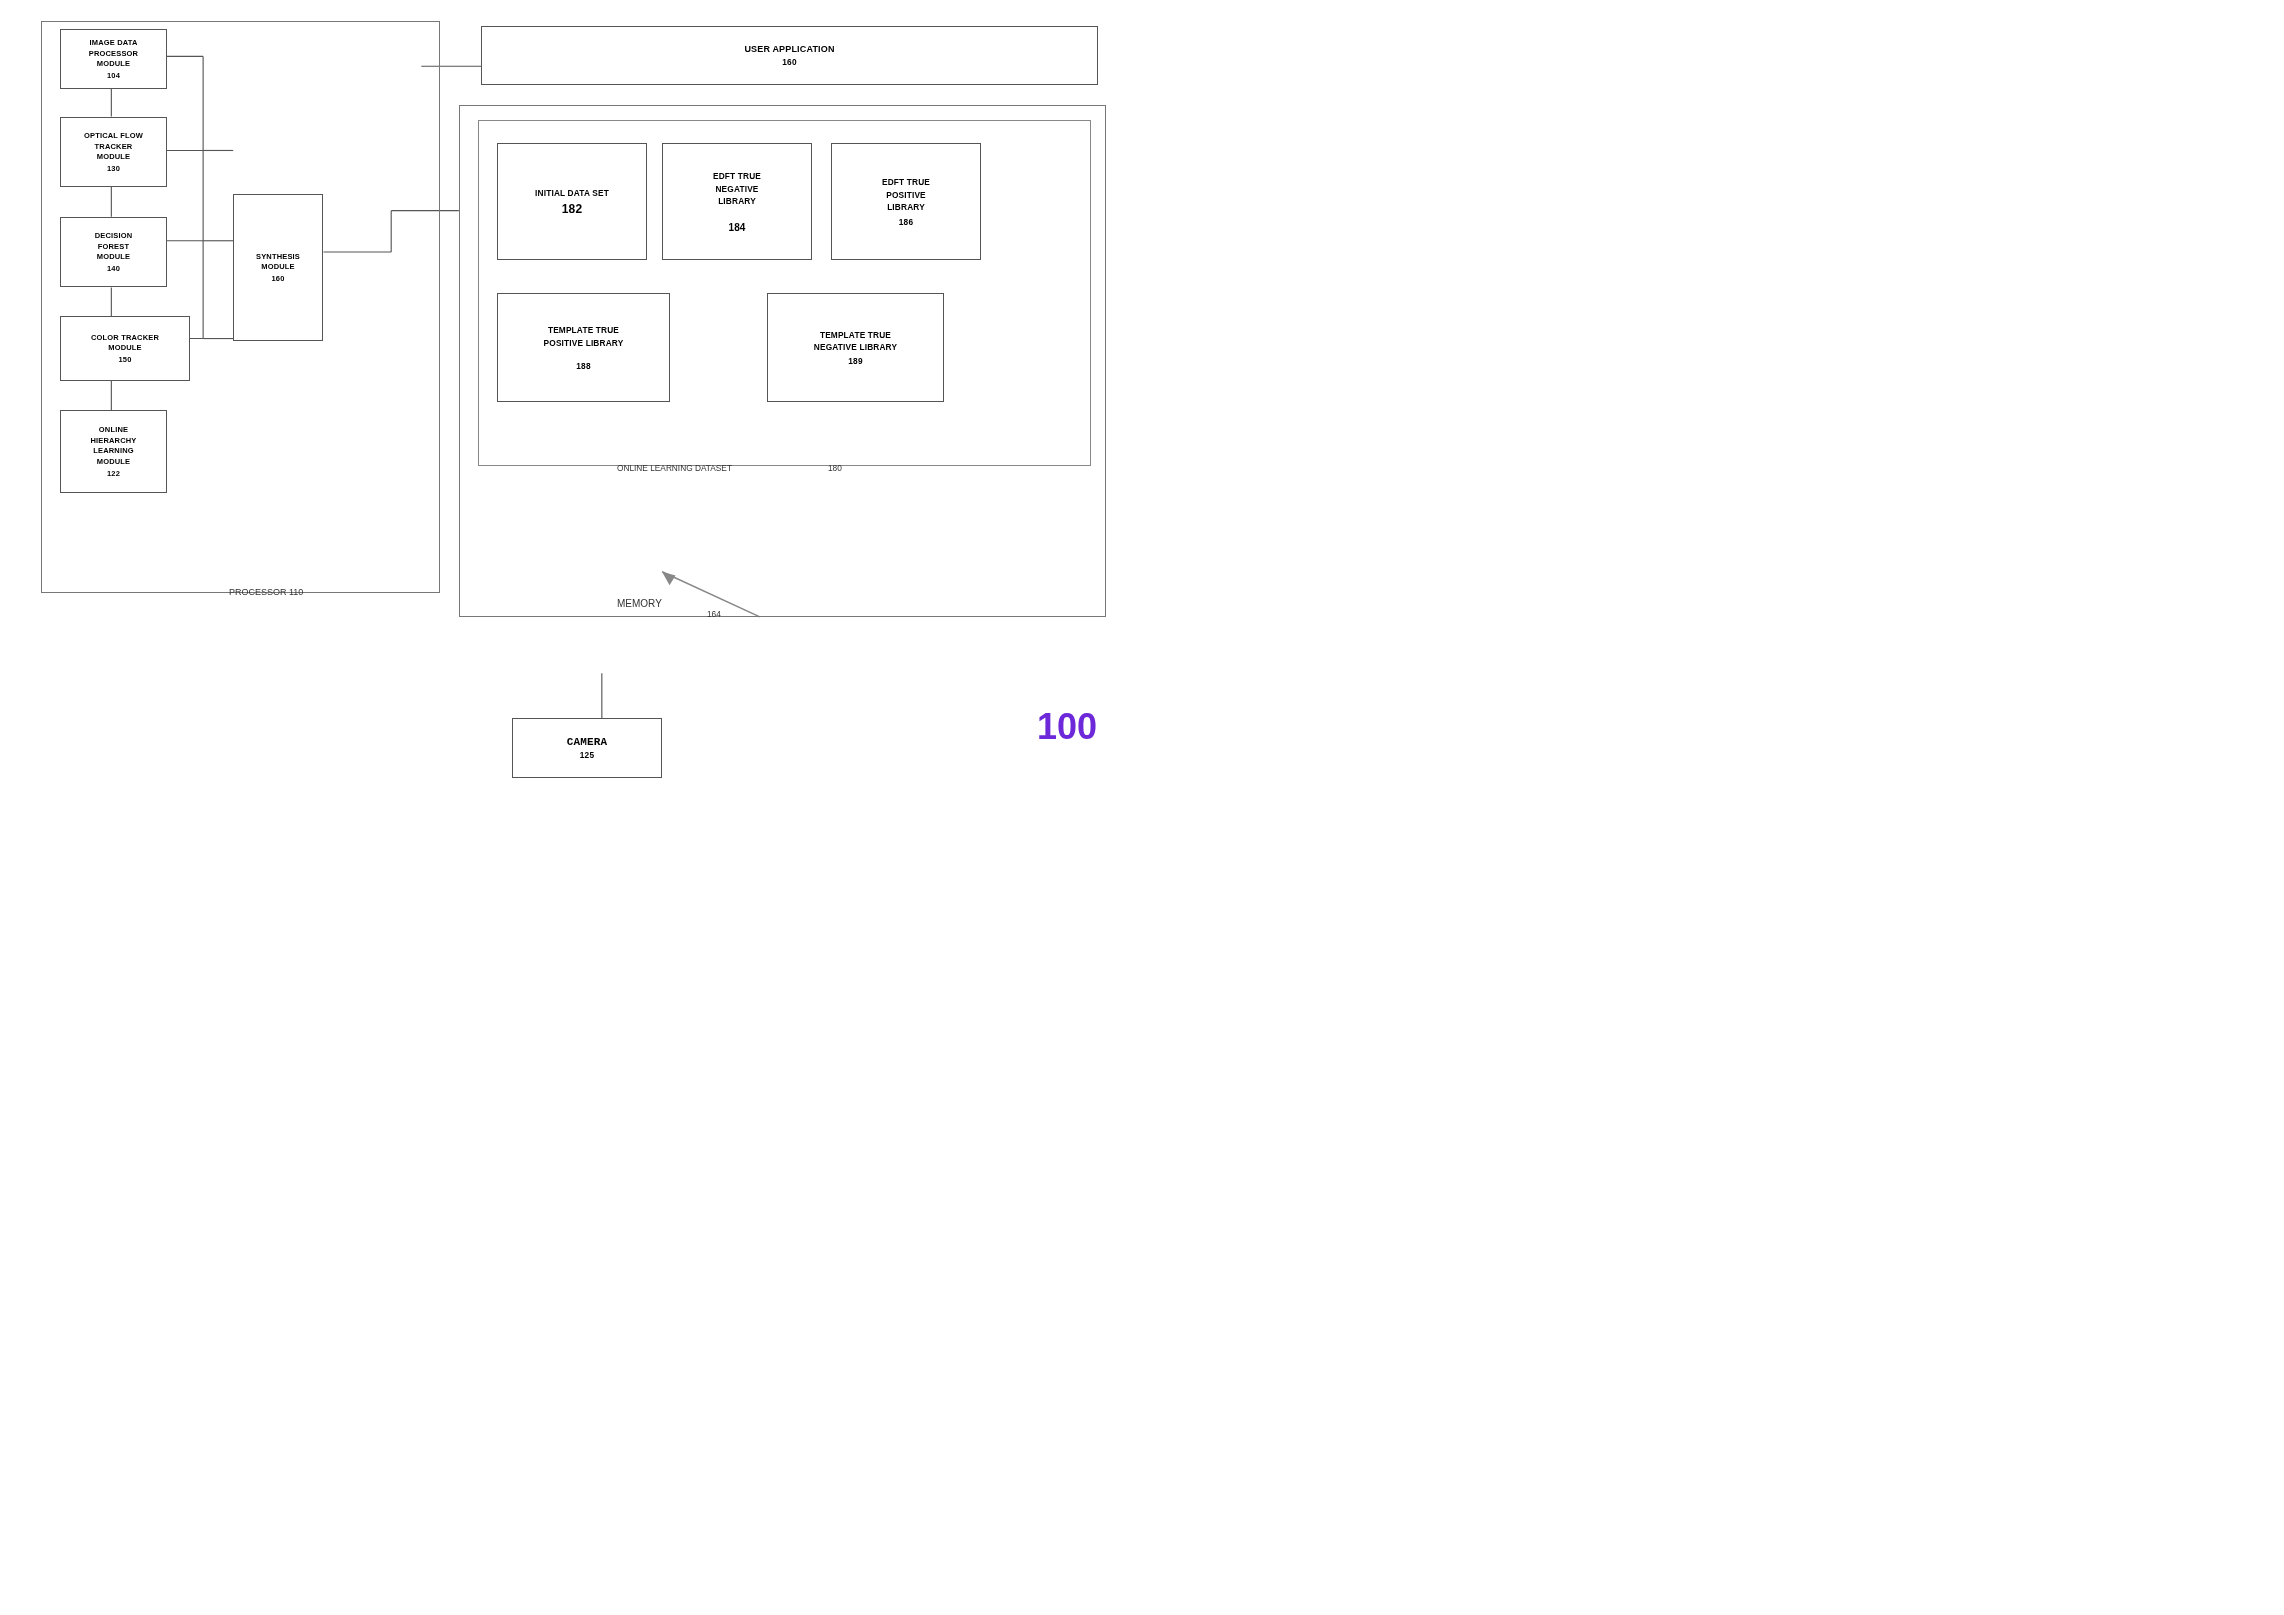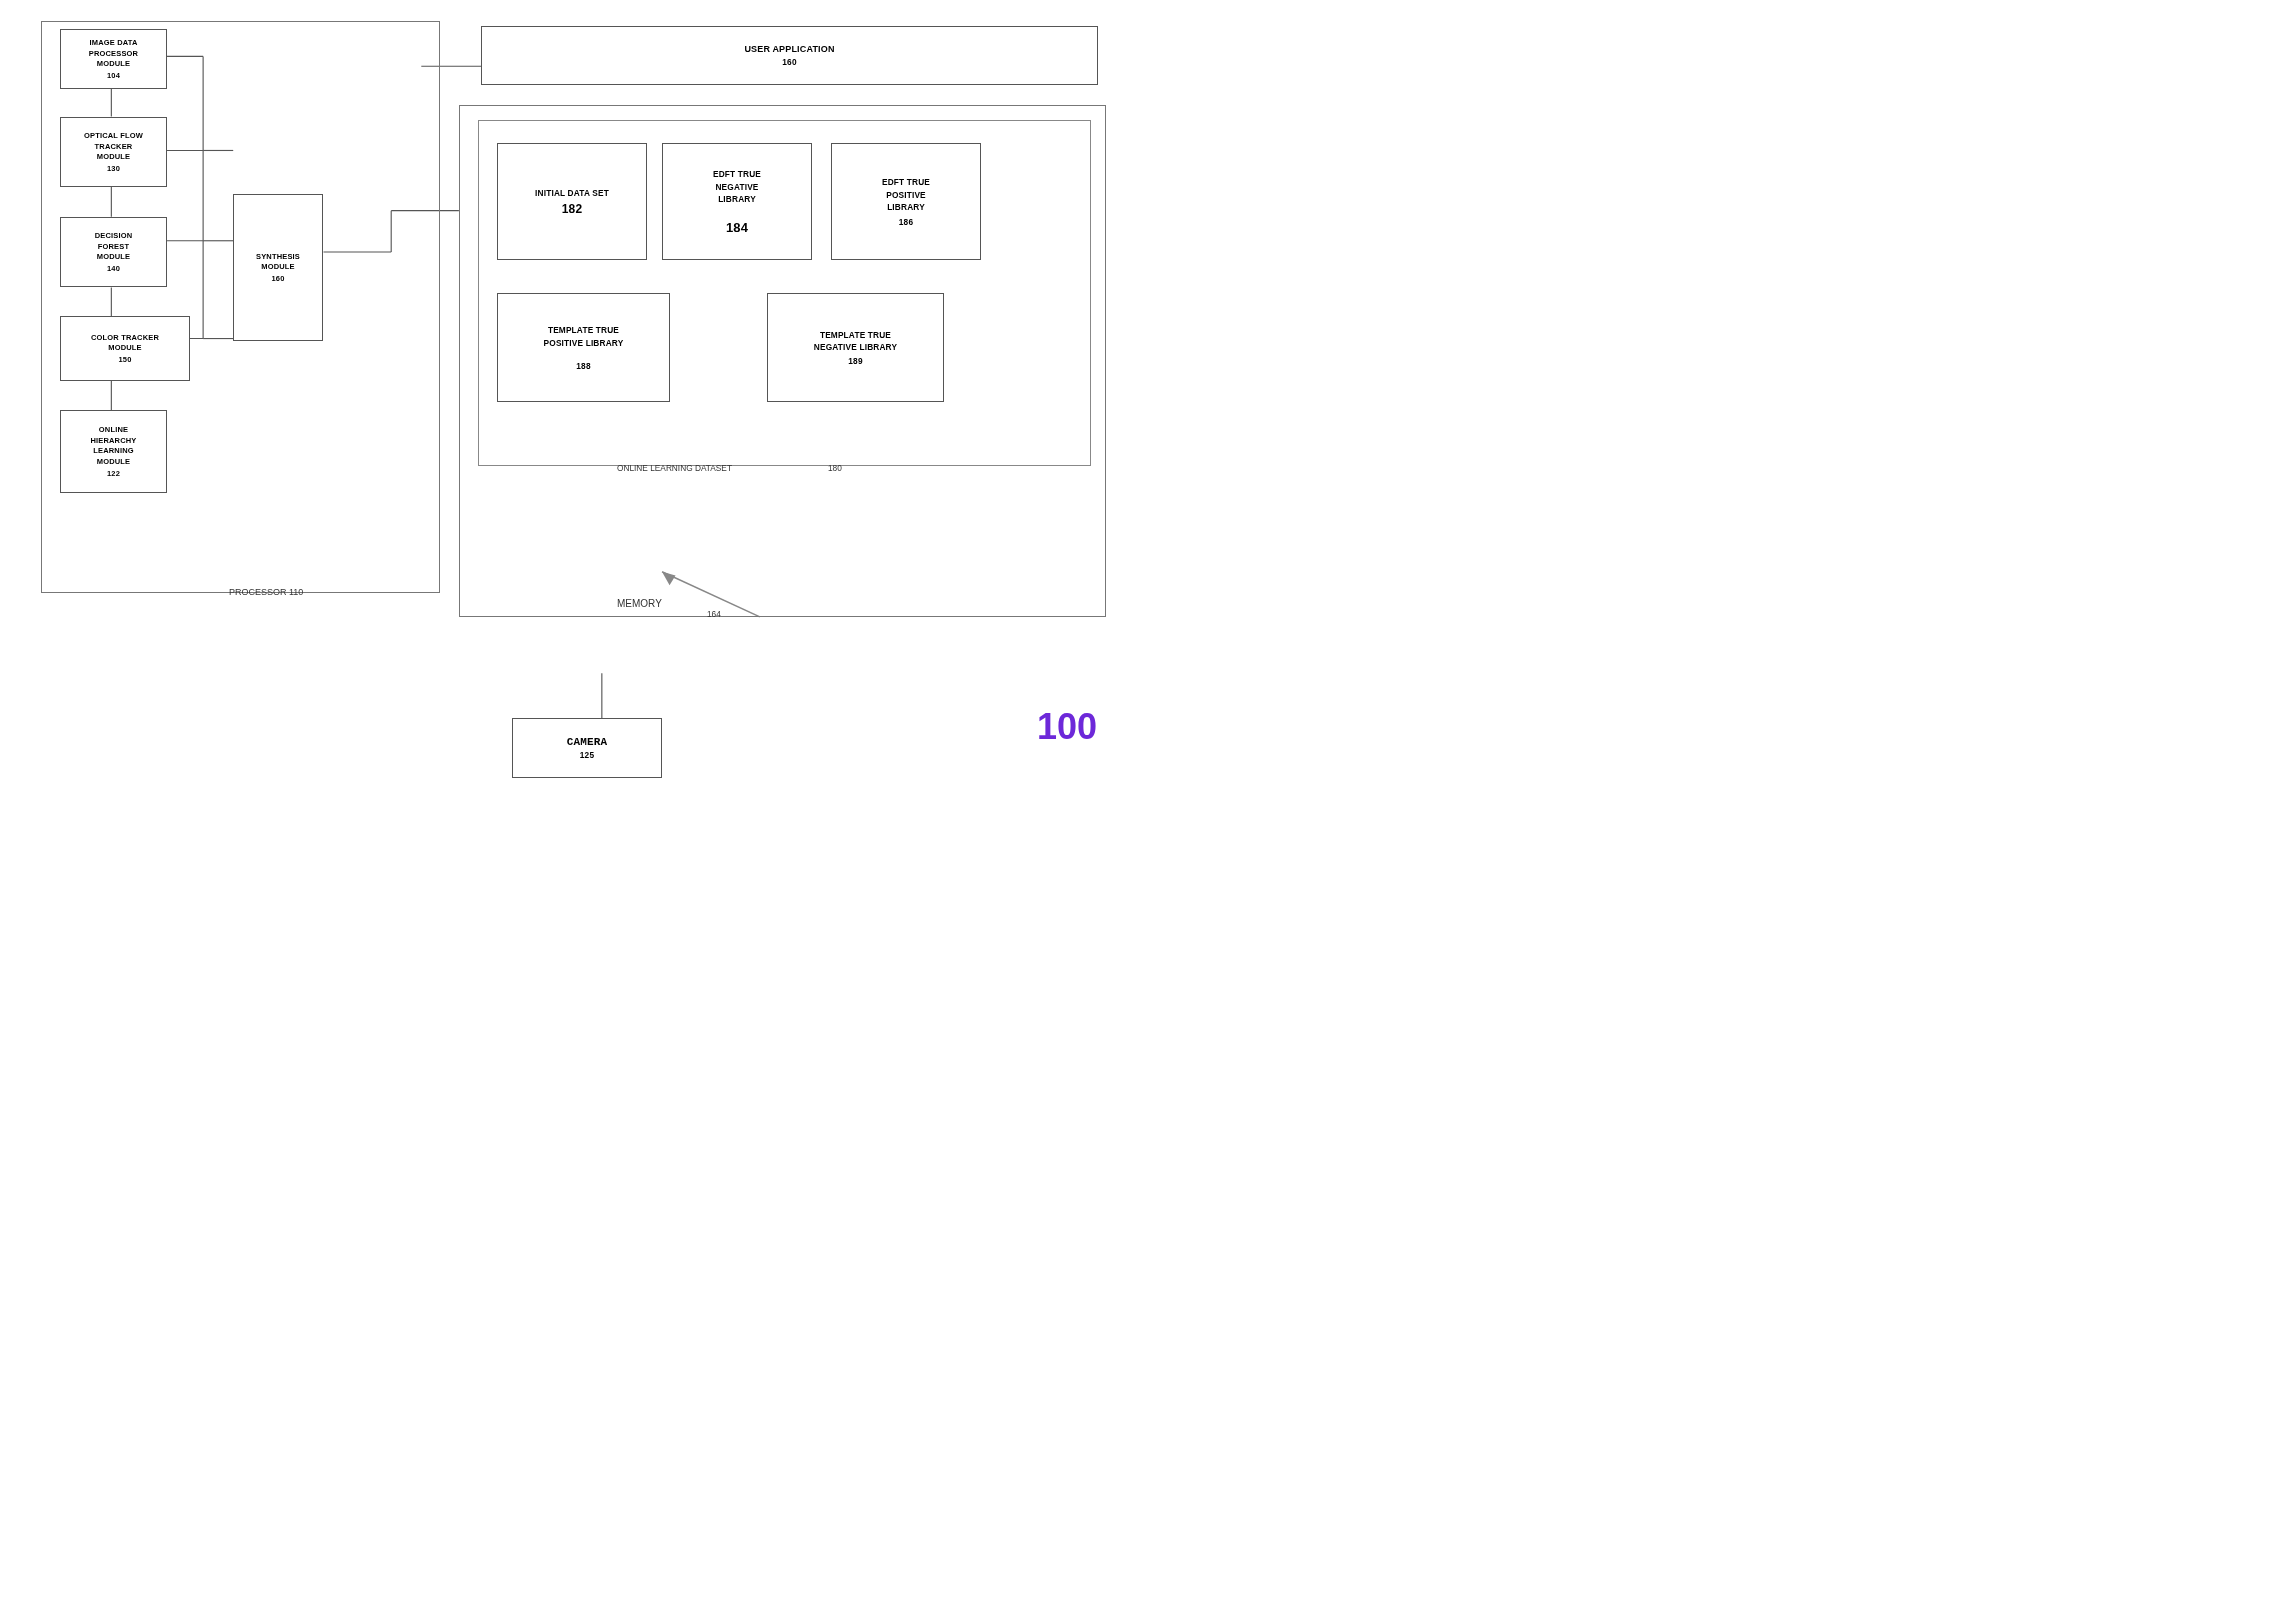--- a/index.html
+++ b/index.html
@@ -137,21 +137,21 @@
   <span class="label-only" style="left:617px; top:463px; font-size:8.3px;">ONLINE LEARNING DATASET</span>
   <span class="label-only" style="left:828px; top:463px; font-size:8.3px;">180</span>
 
   <div class="box" style="left:497px; top:143px; width:150px; height:117px;">
     <span style="font-size:8.3px; line-height:1.5;">INITIAL DATA SET</span>
     <span style="font-size:12px; margin-top:3px;">182</span>
   </div>
 
   <div class="box" style="left:662px; top:143px; width:150px; height:117px;">
     <span style="font-size:8.3px; line-height:1.5;">EDFT TRUE<br>NEGATIVE<br>LIBRARY</span>
-    <span style="font-size:13px; margin-top:14px;text-align:center;">184</span>
+    <span style="font-size:10px; margin-top:14px;text-align:center;">184</span>
   </div>
 
   <div class="box" style="left:831px; top:143px; width:150px; height:117px;">
     <span style="font-size:8.3px; line-height:1.5;">EDFT TRUE<br>POSITIVE<br>LIBRARY</span>
     <span style="font-size:8.3px; margin-top:3px;">186</span>
   </div>
 
   <div class="box" style="left:497px; top:293px; width:173px; height:109px;">
     <span style="font-size:8.3px; line-height:1.5;">TEMPLATE TRUE<br>POSITIVE LIBRARY</span>
     <span style="font-size:8.3px; margin-top:12px;">188</span>

